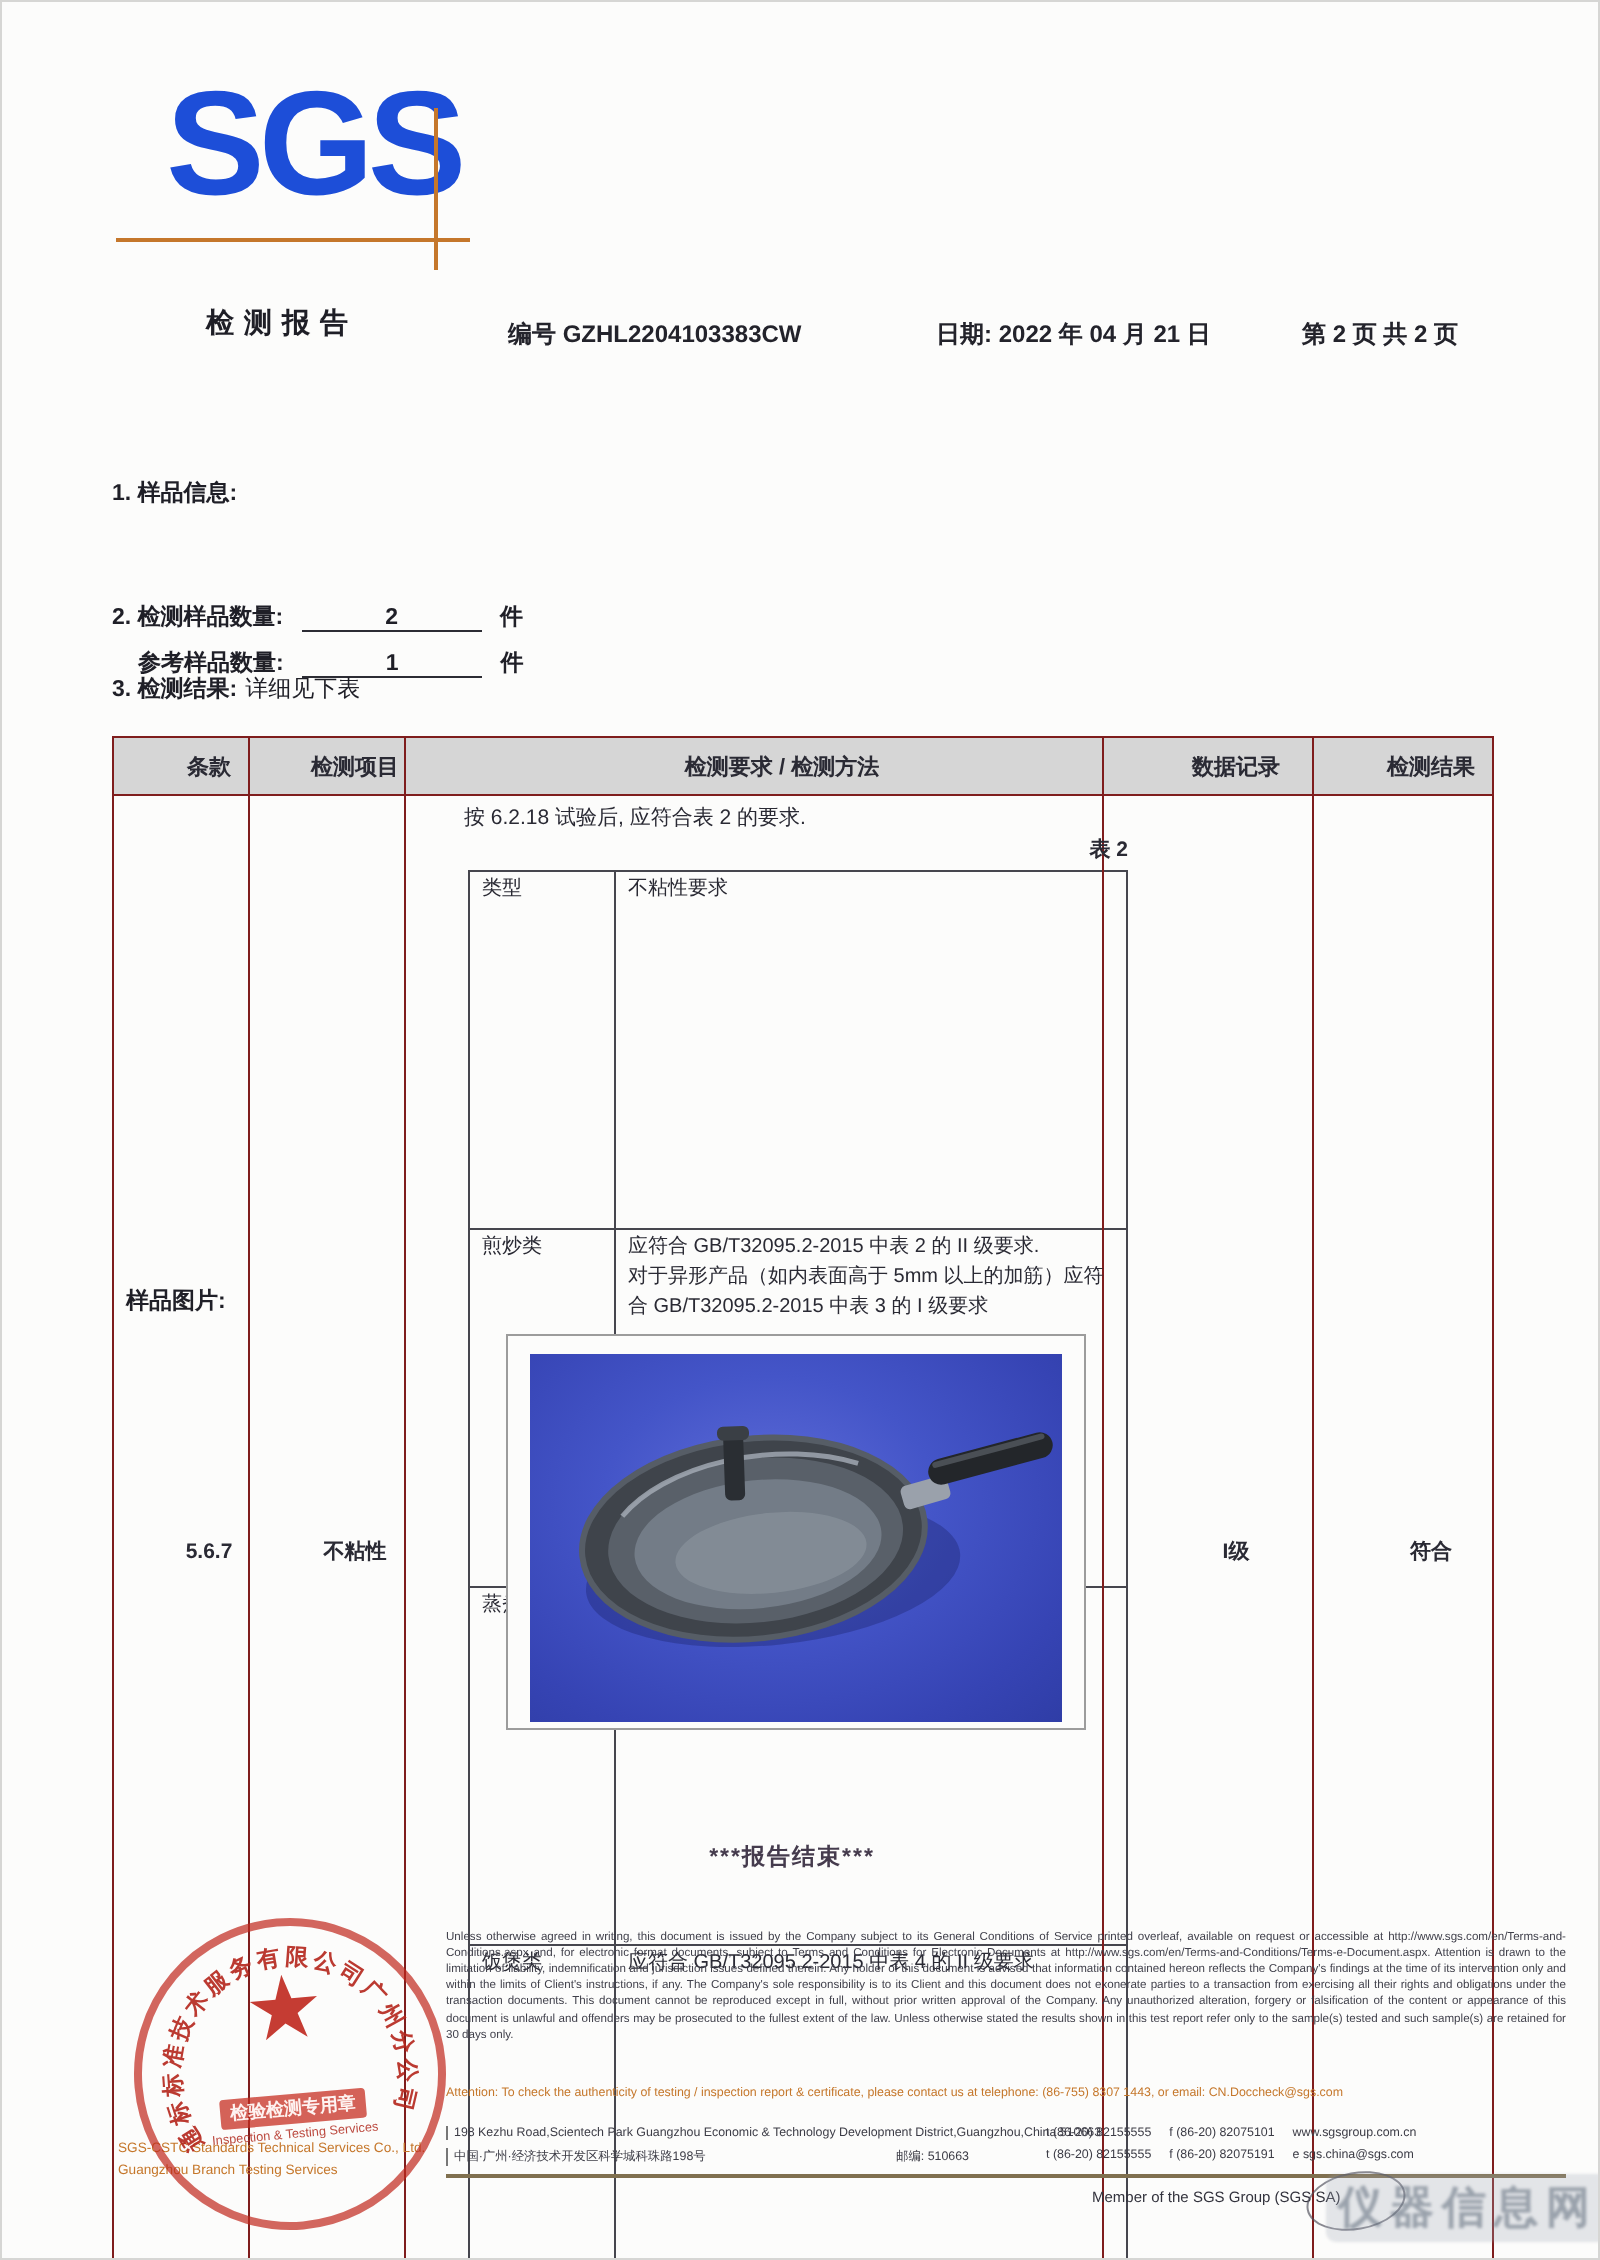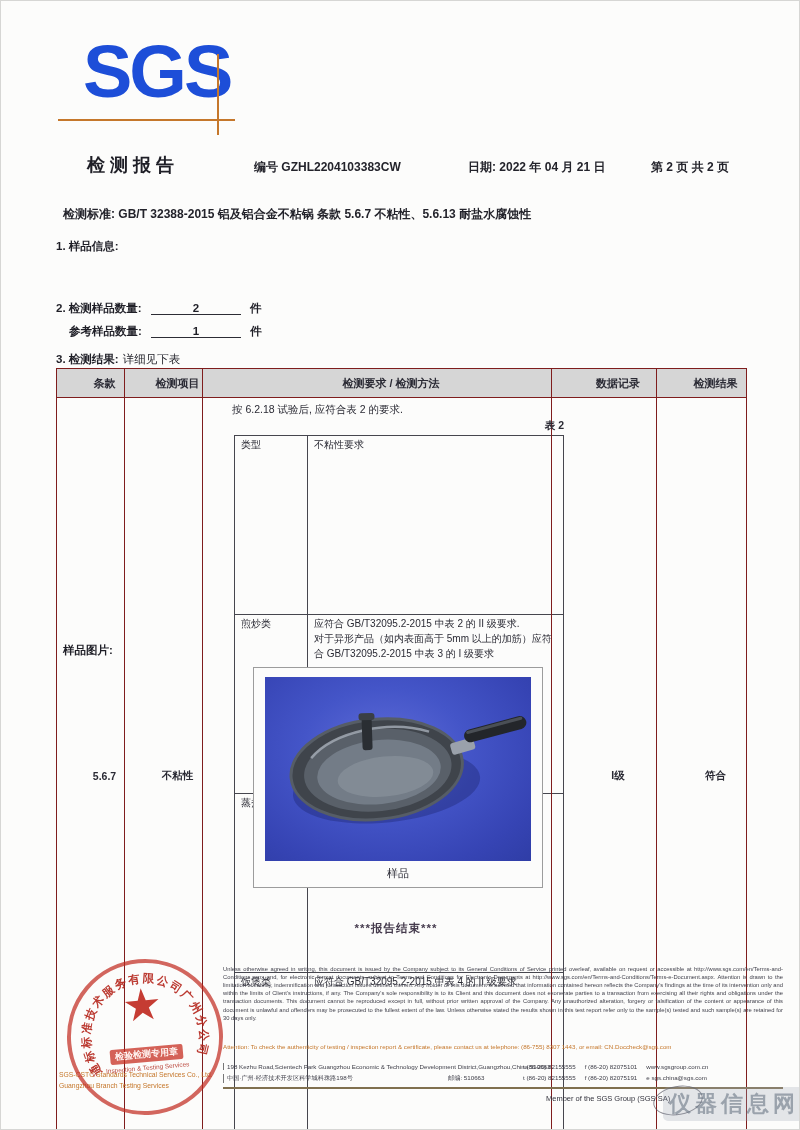--- a/index.html
+++ b/index.html
@@ -11,30 +11,30 @@
   }
   
   .logo-text{
     position:absolute;left:82px;top:34px;font-size:74px;font-weight:900;
     color:#1d4ed8;letter-spacing:-3px;line-height:1;
     font-family:"Liberation Sans","DejaVu Sans",sans-serif;
   }
   .logo-hline{position:absolute;left:57px;top:118px;width:177px;height:2px;background:var(--accent-orange,#b8722f);}
   .logo-vline{position:absolute;left:216px;top:53px;width:2px;height:81px;background:var(--accent-orange,#b8722f);}
   
-  .rpt-title{position:absolute;left:86px;top:152px;font-size:18px;font-weight:700;letter-spacing:5px;color:#1e1e26;}
+  .rpt-title{position:absolute;left:102px;top:152px;font-size:14px;font-weight:700;letter-spacing:5px;color:#1e1e26;}
   .hdr{position:absolute;top:158px;font-size:12px;font-weight:700;color:#23232b;white-space:nowrap;}
   .hdr-no{left:253px;}
   .hdr-date{left:467px;}
   .hdr-page{left:650px;}
   .std-line{position:absolute;left:62px;top:205px;width:710px;font-size:12px;font-weight:700;color:#23232b;}
   
   .sec-title{position:absolute;font-size:11.5px;font-weight:700;color:#1f1f27;}
   .s1{left:55px;top:238px;}
-  .s3{left:55px;top:351px;}
+  .s3{left:55px;top:336px;}
   .s3-note{font-weight:400;margin-left:4px;}
   .sample-table{position:absolute;left:55px;top:252px;width:690px;border-collapse:collapse;font-size:10.5px;color:#2a2a34;}
   .sample-table td{border:1px solid #55555d;height:30px;padding:2px 8px;}
   .sample-table .lab{width:157px;}
   .sample-table .val{text-align:center;}
   .qty{position:absolute;font-size:11.5px;font-weight:700;color:#1f1f27;white-space:nowrap;}
   .qty1{left:55px;top:300px;}
   .qty2{left:68px;top:323px;}
   .uline{display:inline-block;width:90px;border-bottom:1.5px solid #2c2c34;text-align:center;font-weight:700;margin:0 6px;}
   
@@ -94,24 +94,20 @@
   <div class="hdr hdr-no">
     <span>编号</span>
     <span>GZHL2204103383CW</span>
   </div>
   <div class="hdr hdr-date">
     <span>日期:</span>
     <span>2022 年 04 月 21 日</span>
   </div>
   <div class="hdr hdr-page">第 2 页 共 2 页</div>
 
-  <div class="std-line">
-    <span>检测标准:</span>
-    <span>GB/T 32388-2015 铝及铝合金不粘锅 条款 5.6.7 不粘性、5.6.13 耐盐水腐蚀性</span>
-  </div>
 
   <div class="sec-title s1">1. 样品信息:</div>
 
   <div class="qty qty1">
     <span>2. 检测样品数量:</span>
     <span class="uline">2</span>
     <span>件</span>
   </div>
   <div class="qty qty2">
     <span>参考样品数量:</span>
@@ -193,21 +189,20 @@
           <rect x="188" y="72" width="24" height="12" rx="3" fill="#9aa1ab" transform="rotate(-10 200 78)"></rect>
           <rect x="202" y="58" width="64" height="13" rx="6.5" fill="#23262a" transform="rotate(-9 234 64)"></rect>
           <rect x="205" y="59" width="58" height="3" rx="1.5" fill="#4a4f55" transform="rotate(-9 234 64)"></rect>
           <g transform="rotate(4 106 58)">
             <rect x="101" y="38" width="10" height="34" rx="3" fill="#2a2e33"></rect>
             <rect x="98" y="35" width="16" height="7" rx="3" fill="#3a3f45"></rect>
           </g>
         </g>
       </svg>
     </div>
-    <div class="photo-caption">样品</div>
   </div>
 
   <div class="report-end">***报告结束***</div>
 
   <div class="legal">Unless otherwise agreed in writing, this document is issued by the Company subject to its General Conditions of Service printed overleaf, available on request or accessible at http://www.sgs.com/en/Terms-and-Conditions.aspx and, for electronic format documents, subject to Terms and Conditions for Electronic Documents at http://www.sgs.com/en/Terms-and-Conditions/Terms-e-Document.aspx. Attention is drawn to the limitation of liability, indemnification and jurisdiction issues defined therein. Any holder of this document is advised that information contained hereon reflects the Company's findings at the time of its intervention only and within the limits of Client's instructions, if any. The Company's sole responsibility is to its Client and this document does not exonerate parties to a transaction from exercising all their rights and obligations under the transaction documents. This document cannot be reproduced except in full, without prior written approval of the Company. Any unauthorized alteration, forgery or falsification of the content or appearance of this document is unlawful and offenders may be prosecuted to the fullest extent of the law. Unless otherwise stated the results shown in this test report refer only to the sample(s) tested and such sample(s) are retained for 30 days only.</div>
   <div class="attention">Attention: To check the authenticity of testing / inspection report &amp; certificate, please contact us at telephone: (86-755) 8307 1443, or email: CN.Doccheck@sgs.com</div>
 
   <div class="addr addr1">
     <span class="a-main1">198 Kezhu Road,Scientech Park Guangzhou Economic &amp; Technology Development District,Guangzhou,China 510663</span>
     <span>t (86-20) 82155555</span>

